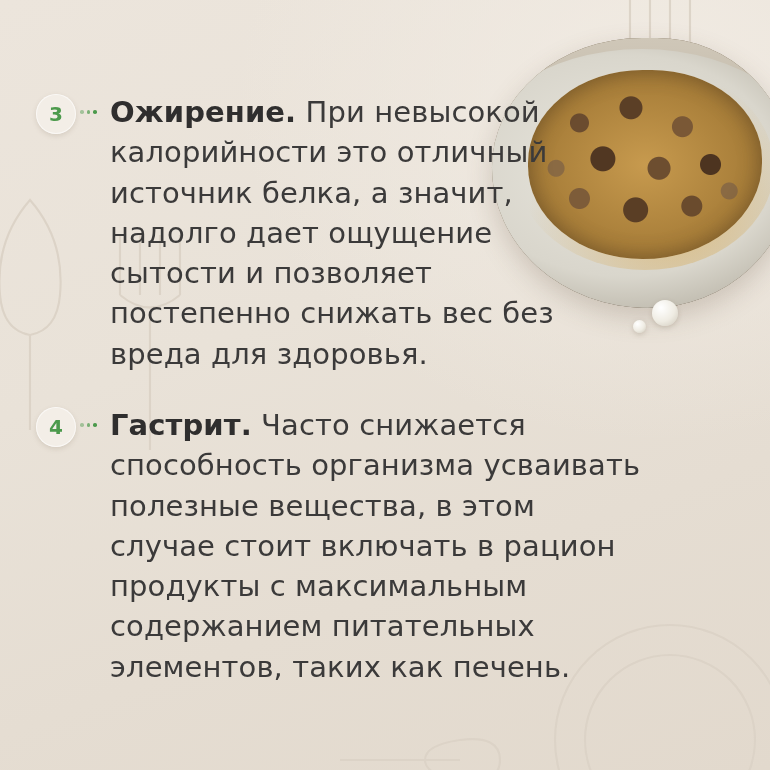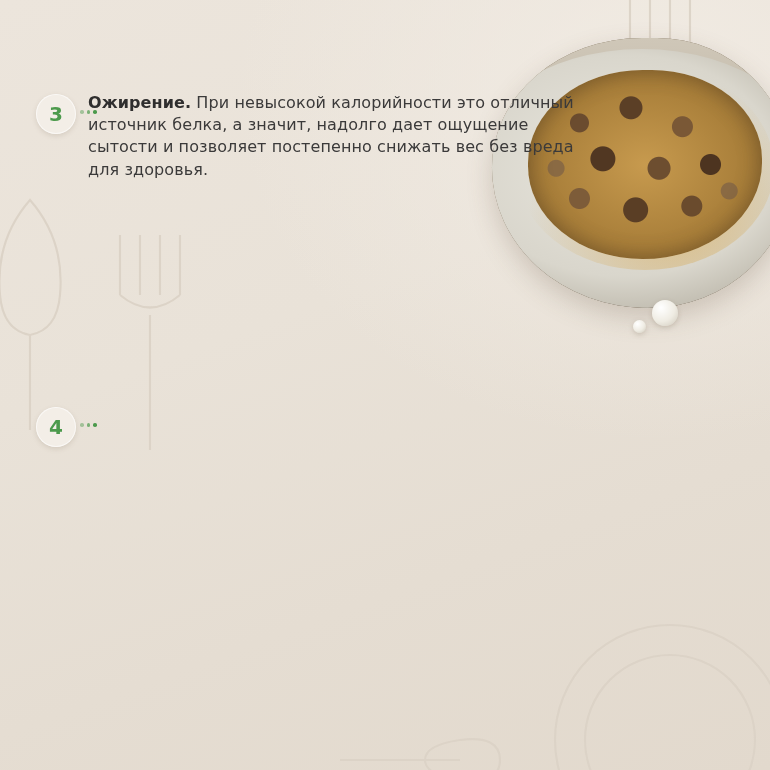--- a/index.html
+++ b/index.html
@@ -85,23 +85,23 @@
     height: 3.5px;
     border-radius: 50%;
     background: #4c9a4c;
   }
   .dots i:nth-child(1) { opacity: 0.45; }
   .dots i:nth-child(2) { opacity: 0.7; }
   .dots i:nth-child(3) { opacity: 1; }
 
   .text {
     flex: 1 1 auto;
-    margin-left: 8px;
+    margin-left: 30px;
     color: #3b3a3a;
-    font-size: 16px;
+    font-size: 29px;
     line-height: 1.39;
     letter-spacing: 0.1px;
   }
   .text b {
     font-weight: bold;
     color: #2f2e2e;
   }
 
   
   .photo {
@@ -220,16 +220,19 @@
 
     <div class="item item-2">
       <div class="badge-wrap">
         <div class="badge">4</div>
         <div class="dots">
             <i></i>
             <i></i>
             <i></i>
           </div>
       </div>
+      <div class="text">
+        <b>Гастрит.</b><span> Часто снижается способность организма усваивать полезные вещества, в этом случае стоит включать в рацион продукты с максимальным содержанием питательных элементов, таких как печень.</span>
+      </div>
     </div>
 
   </div>
 </div>
 
 </body></html>

